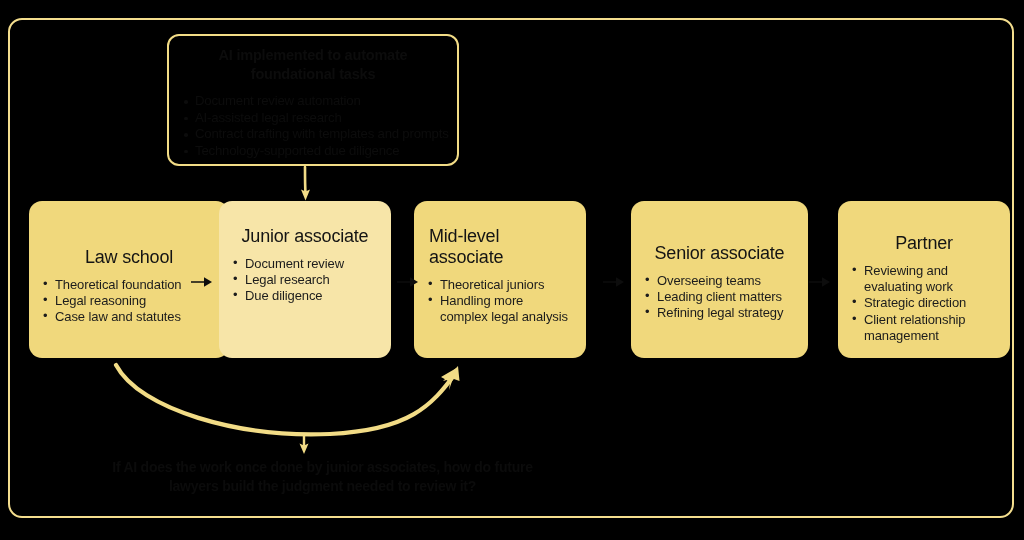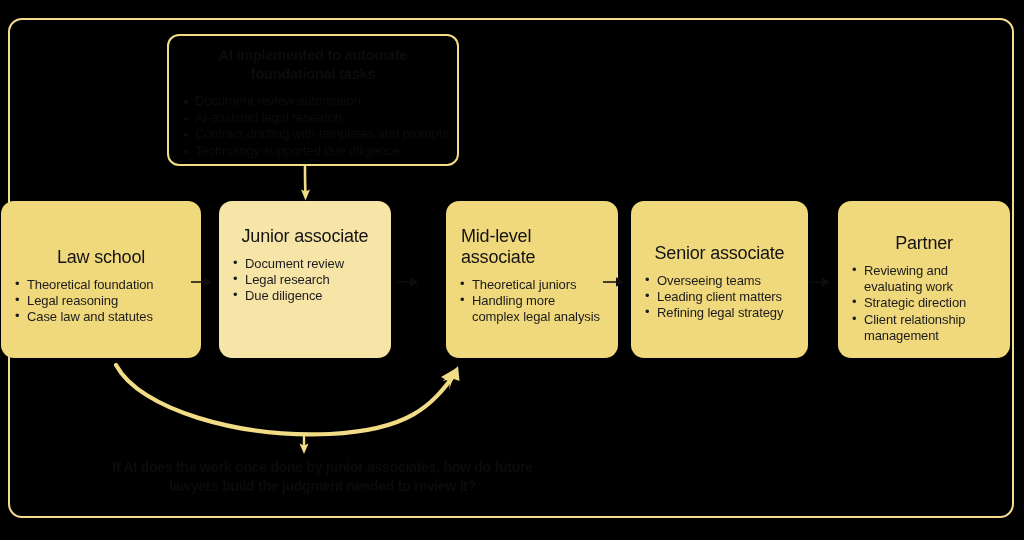--- a/index.html
+++ b/index.html
@@ -90,25 +90,25 @@
     padding-left: 13px;
     letter-spacing: -0.1px;
   }
   .stage ul li:before {
     content: "\2022";
     position: absolute;
     left: 1px; top: -1px;
     font-size: 13px;
     color: #1c1c1c;
   }
-  #stage-0 { left: 1px;  width: 200px; height: 157px; }
+  #stage-0 { left: 29px;  width: 200px; height: 157px; }
   #stage-0 h3 { margin-top: 32px; }
   #stage-1 { left: 219px; width: 172px; height: 157px; }
   #stage-1 h3 { margin-top: 11px; }
-  #stage-2 { left: 446px; width: 172px; height: 157px; }
+  #stage-2 { left: 414px; width: 172px; height: 157px; }
   #stage-2 h3 { margin-top: 11px; text-align: left; padding-left: 2px; }
   #stage-3 { left: 631px; width: 177px; height: 157px; }
   #stage-3 h3 { margin-top: 28px; }
   #stage-4 { left: 838px; width: 172px; height: 157px; }
   #stage-4 h3 { margin-top: 18px; }
 
   
   .connector {
     position: absolute;
     top: 274px;

